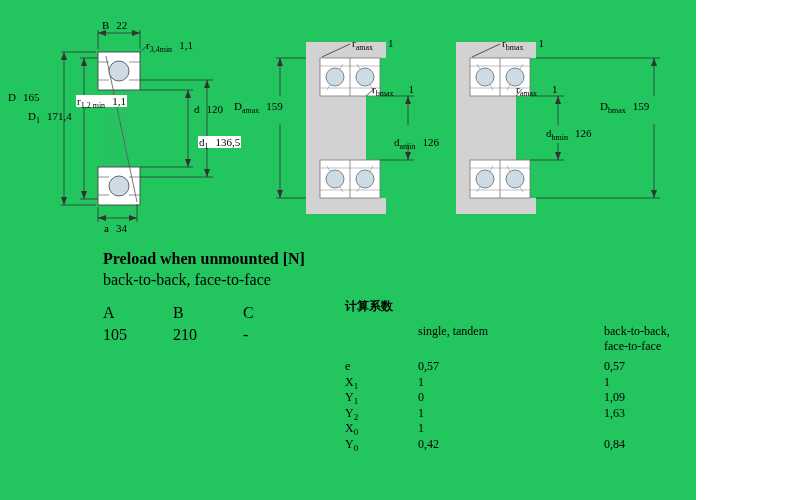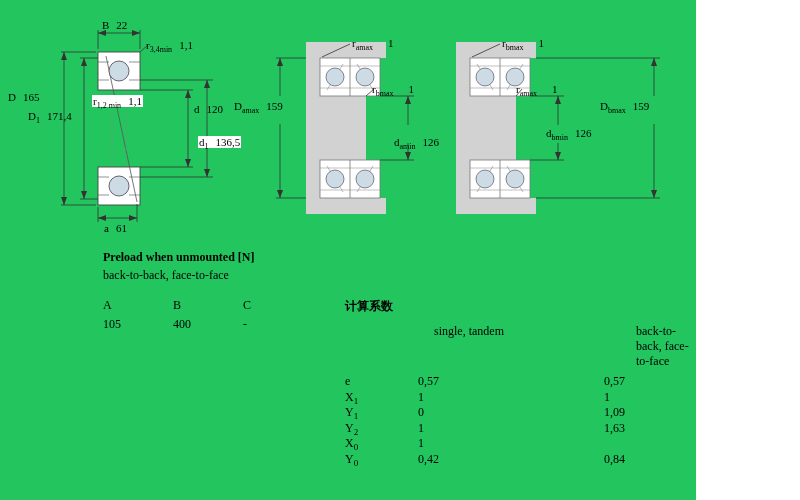--- a/index.html
+++ b/index.html
@@ -4,27 +4,27 @@
 <style>
   html,body { margin:0; padding:0; background:#fff; }
   .page { position:relative; width:696px; height:500px; background:#22c55e; overflow:hidden;
           font-family:"Liberation Serif", serif; color:#000; }
   svg.lines { position:absolute; left:0; top:0; }
   .dim { position:absolute; font-size:11px; line-height:12px; white-space:nowrap; }
   .dim sub { font-size:8px; line-height:0;font-family:Liberation Serif, serif; }
   .dim .v { margin-left:7px; }
   .dim.vgap .v { margin-left:15px; }
   .dim.bg { background:#fff; padding:0 1px; }
-  .preload { position:absolute; left:103px; top:250px; font-size:12px; }
+  .preload { position:absolute; left:103px; top:250px; font-size:16px; }
   .pt-title { font-weight:bold; }
   .pt-sub { margin-top:3px; }
   .pt-grid { display:grid; grid-template-columns:70px 70px 70px; margin-top:15px; row-gap:4px; }
   .factors { position:absolute; left:345px; top:250px; font-size:12px; }
   .f-title { font-weight:bold;margin-top:48px; }
-  .f-head { display:grid; grid-template-columns:73px 186px auto; margin-top:9px;gap:16px; }
+  .f-head { display:grid; grid-template-columns:73px 186px auto; margin-top:9px; }
   .f-rows { margin-top:5px; }
   .f-row { display:grid; grid-template-columns:73px 186px auto; height:15.6px; }
   .f-row sub { font-size:9px; line-height:0; }
 </style>
 </head>
 <body>
 
 <div class="page">
 
   <svg class="lines" width="800" height="500">
@@ -164,44 +164,44 @@
         <line x1="654" y1="58" x2="654" y2="96" marker-start="url(#as)"></line>
         <line x1="654" y1="124" x2="654" y2="198" marker-end="url(#ae)"></line>
       </g>
     </g>
   </svg>
 
   <div class="dim" style="left:102px;top:19px"><span>B</span><sub></sub><span class="v">22</span></div>
   <div class="dim" style="left:146px;top:39px"><span>r</span><sub>3,4min</sub><span class="v">1,1</span></div>
   <div class="dim" style="left:8px;top:91px"><span>D</span><sub></sub><span class="v">165</span></div>
   <div class="dim" style="left:28px;top:110px"><span>D</span><sub>1</sub><span class="v">171,4</span></div>
-  <div class="dim bg" style="left:92px;top:95px"><span>r</span><sub>1,2 min</sub><span class="v">1,1</span></div>
+  <div class="dim bg" style="left:76px;top:95px"><span>r</span><sub>1,2 min</sub><span class="v">1,1</span></div>
   <div class="dim" style="left:194px;top:103px"><span>d</span><sub></sub><span class="v">120</span></div>
   <div class="dim bg" style="left:198px;top:136px"><span>d</span><sub>1</sub><span class="v">136,5</span></div>
-  <div class="dim" style="left:104px;top:222px"><span>a</span><sub></sub><span class="v">61</span></div>
+  <div class="dim" style="left:104px;top:222px"><span>a</span><sub></sub><span class="v">34</span></div>
 
   <div class="dim vgap" style="left:352px;top:37px"><span>r</span><sub>amax</sub><span class="v">1</span></div>
   <div class="dim" style="left:234px;top:100px"><span>D</span><sub>amax</sub><span class="v">159</span></div>
   <div class="dim vgap" style="left:372px;top:83px"><span>r</span><sub>bmax</sub><span class="v">1</span></div>
   <div class="dim" style="left:394px;top:136px"><span>d</span><sub>amin</sub><span class="v">126</span></div>
 
   <div class="dim vgap" style="left:502px;top:37px"><span>r</span><sub>bmax</sub><span class="v">1</span></div>
   <div class="dim vgap" style="left:516px;top:83px"><span>r</span><sub>amax</sub><span class="v">1</span></div>
   <div class="dim" style="left:600px;top:100px"><span>D</span><sub>bmax</sub><span class="v">159</span></div>
   <div class="dim" style="left:546px;top:127px"><span>d</span><sub>bmin</sub><span class="v">126</span></div>
 
   <div class="preload">
     <div class="pt-title">Preload when unmounted [N]</div>
     <div class="pt-sub">back-to-back, face-to-face</div>
     <div class="pt-grid">
       <div>A</div>
       <div>B</div>
       <div>C</div>
       <div>105</div>
-      <div>400</div>
+      <div>210</div>
       <div>-</div>
     </div>
   </div>
 
   <div class="factors">
     <div class="f-title">计算系数</div>
     <div class="f-head">
       <div></div>
       <div>single, tandem</div>
       <div>back-to-back, face-to-face</div>

